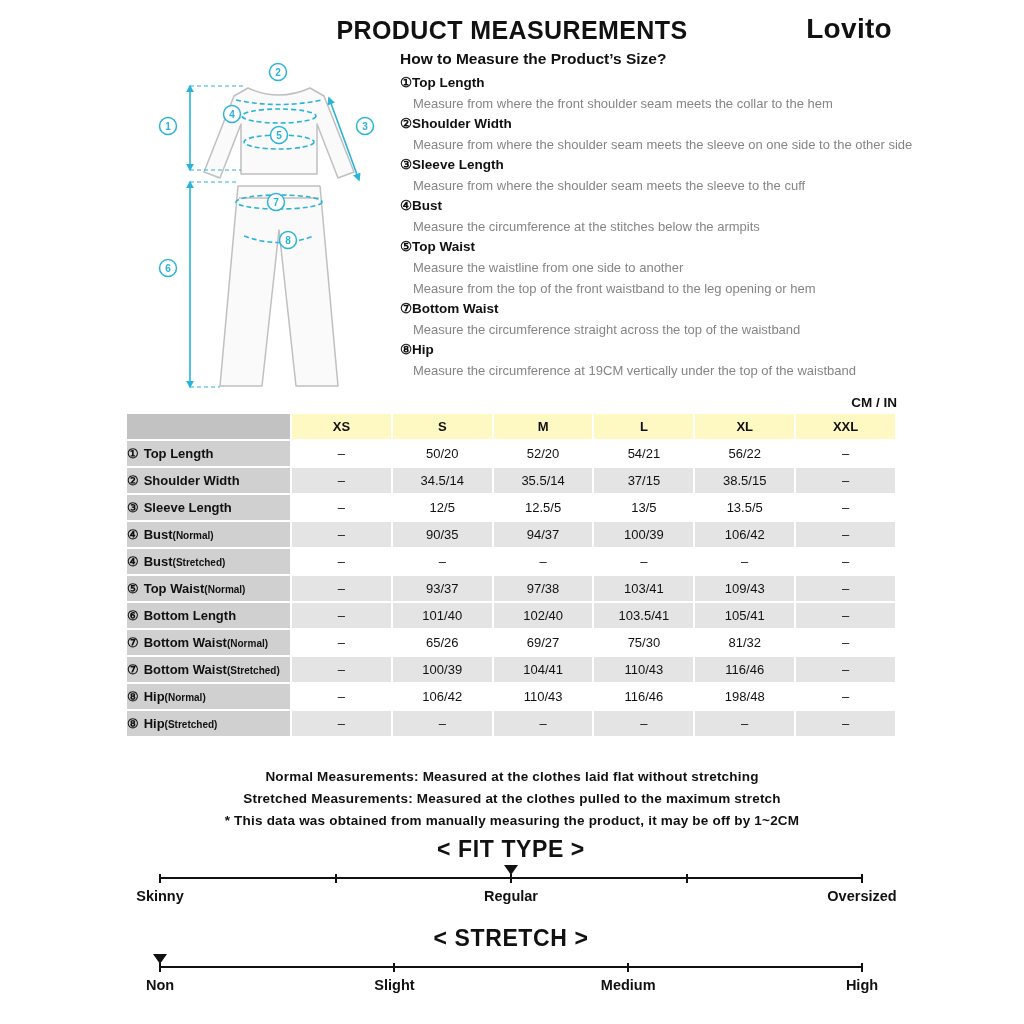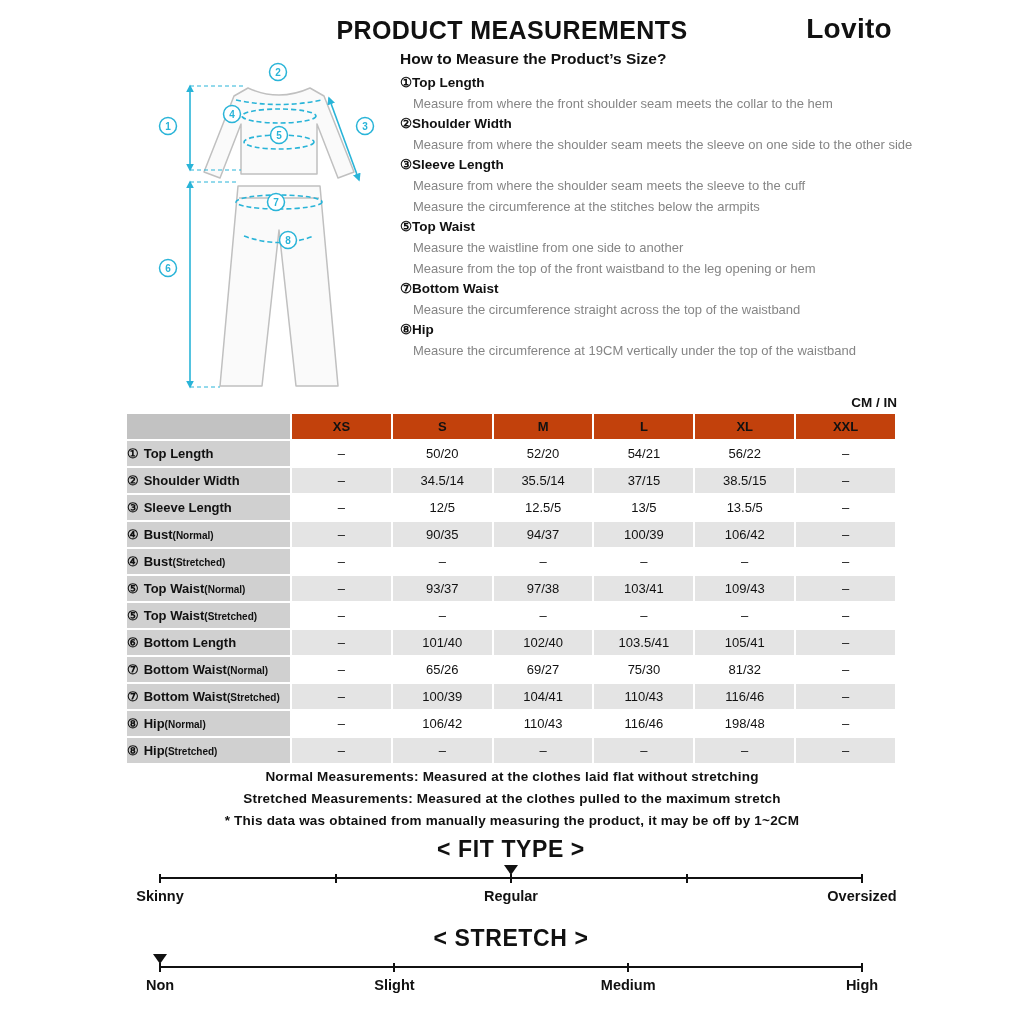--- a/index.html
+++ b/index.html
@@ -9,21 +9,21 @@
   .diagram{position:absolute;left:146px;top:56px;}
   svg{font-family:"Liberation Sans",sans-serif;}
   .guide{position:absolute;left:400px;top:50px;width:620px;}
   .guide-heading{font-size:15.5px;font-weight:700;margin-bottom:5px;}
   .guide-term{font-size:13.5px;font-weight:700;line-height:20px;white-space:nowrap;}
   .guide-desc{font-size:13px;color:#858585;line-height:21px;white-space:nowrap;margin-left:13px;}
   .unit-label{position:absolute;top:395px;right:127px;font-size:13.5px;font-weight:700;}
   table.size{position:absolute;left:127px;top:414px;width:770px;border-collapse:separate;border-spacing:0;table-layout:fixed;}
   table.size th,table.size td{height:25px;padding:0;border-right:2px solid #fff;border-bottom:2px solid #fff;font-size:13px;}
   th.corner{width:163px;background:#c2c2c2;}
-  th.col-h{background:#c2410c;font-weight:700;text-align:center;font-size:13.5px;}
+  th.col-h{background:#fef9c3;font-weight:700;text-align:center;font-size:13.5px;}
   th.row-label{background:#d0d0d0;text-align:left;padding-left:8px;font-weight:700;font-size:13.5px;white-space:nowrap;}
   .lab-num{margin-right:5px;}
   .lab-sub{font-size:10px;}
   td.val{text-align:center;font-size:13.5px;}
   tr.row-odd td.val{background:#fff;}
   tr.row-even td.val{background:#e4e4e4;}
   .notes{position:absolute;left:0;top:766px;width:100%;text-align:center;}
   .note-line{font-size:13.5px;font-weight:600;line-height:22px;letter-spacing:.2px;}
   .scale{position:absolute;left:160px;width:702px;}
   #fit-scale{top:836px;}
@@ -116,20 +116,21 @@
         </div>
         <div class="guide-item">
           <div class="guide-term"><span>②</span><span>Shoulder Width</span></div>
           <div class="guide-desc">Measure from where the shoulder seam meets the sleeve on one side to the other side</div>
         </div>
         <div class="guide-item">
           <div class="guide-term"><span>③</span><span>Sleeve Length</span></div>
           <div class="guide-desc">Measure from where the shoulder seam meets the sleeve to the cuff</div>
         </div>
         <div class="guide-item">
+          <div class="guide-term"><span>④</span><span>Bust</span></div>
           <div class="guide-desc">Measure the circumference at the stitches below the armpits</div>
         </div>
         <div class="guide-item">
           <div class="guide-term"><span>⑤</span><span>Top Waist</span></div>
           <div class="guide-desc">Measure the waistline from one side to another</div>
         </div>
         <div class="guide-item">
           <div class="guide-desc">Measure from the top of the front waistband to the leg opening or hem</div>
         </div>
         <div class="guide-item">
@@ -205,29 +206,20 @@
         </tr>
         <tr class="row-even">
           <th class="row-label"><span class="lab-num">⑤</span><span class="lab-name">Top Waist</span><span class="lab-sub">(Normal)</span></th>
           <td class="val">–</td>
           <td class="val">93/37</td>
           <td class="val">97/38</td>
           <td class="val">103/41</td>
           <td class="val">109/43</td>
           <td class="val">–</td>
         </tr>
-        <tr class="row-odd">
-          <th class="row-label"><span class="lab-num">⑤</span><span class="lab-name">Top Waist</span><span class="lab-sub">(Stretched)</span></th>
-          <td class="val">–</td>
-          <td class="val">–</td>
-          <td class="val">–</td>
-          <td class="val">–</td>
-          <td class="val">–</td>
-          <td class="val">–</td>
-        </tr>
         <tr class="row-even">
           <th class="row-label"><span class="lab-num">⑥</span><span class="lab-name">Bottom Length</span></th>
           <td class="val">–</td>
           <td class="val">101/40</td>
           <td class="val">102/40</td>
           <td class="val">103.5/41</td>
           <td class="val">105/41</td>
           <td class="val">–</td>
         </tr>
         <tr class="row-odd">

